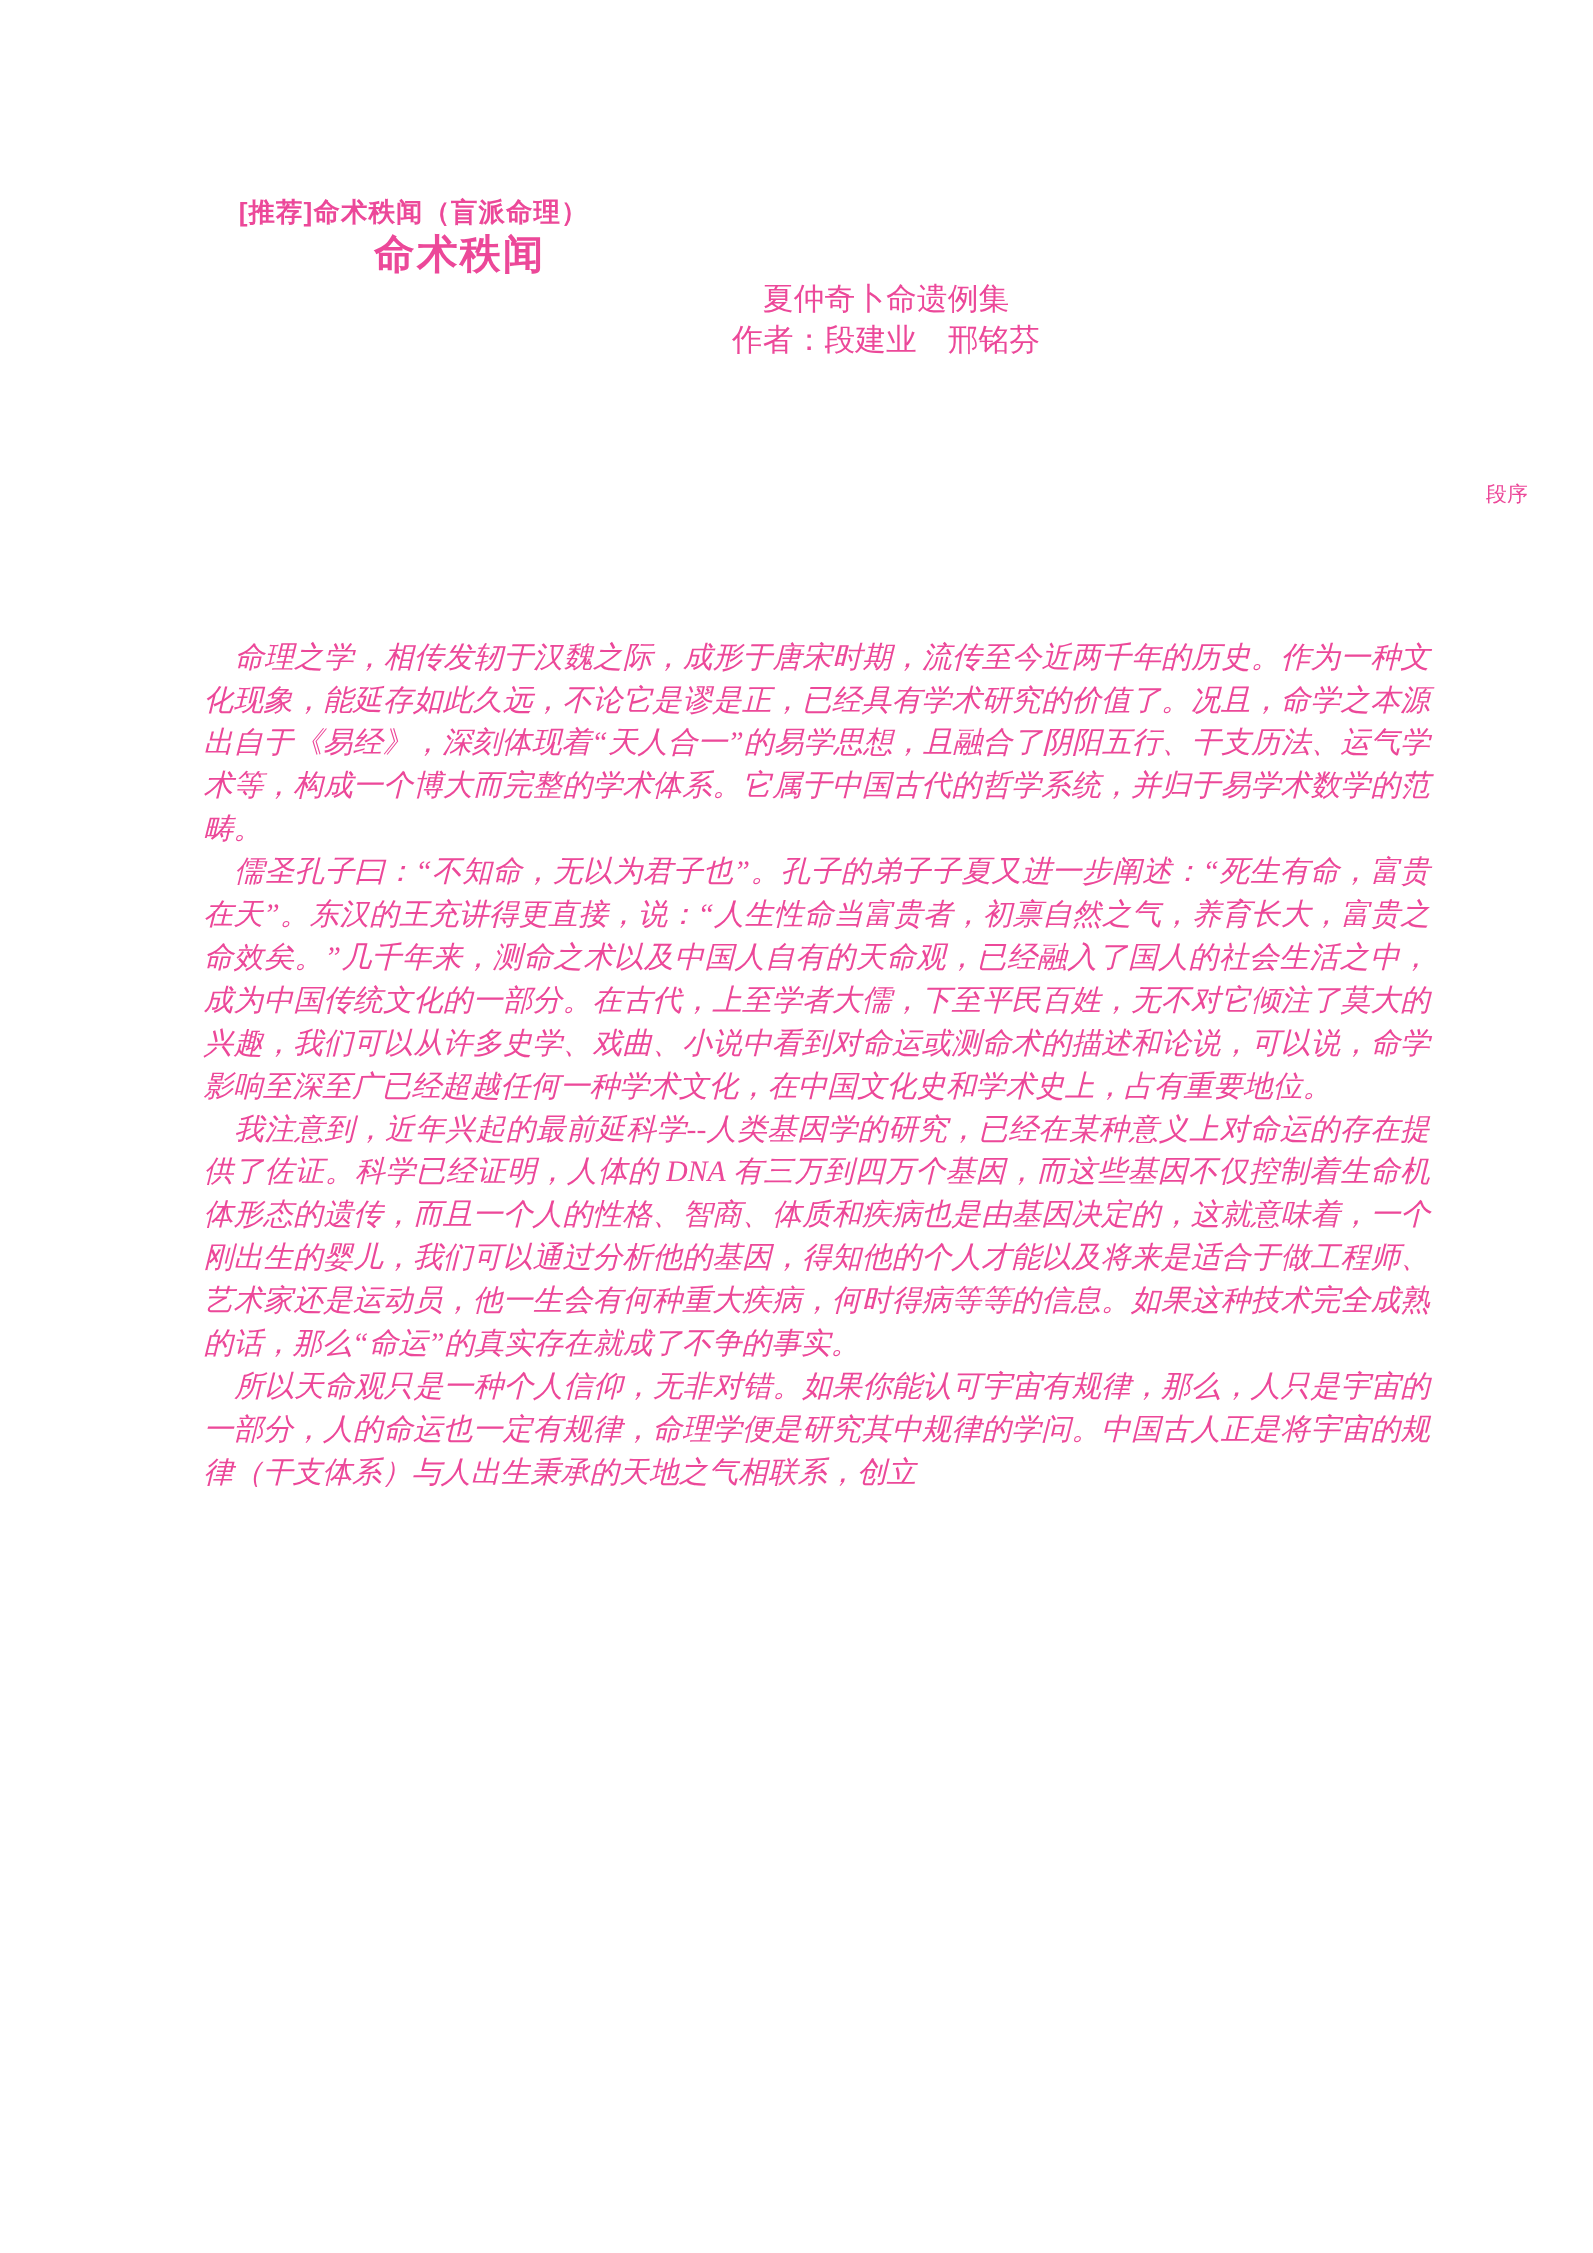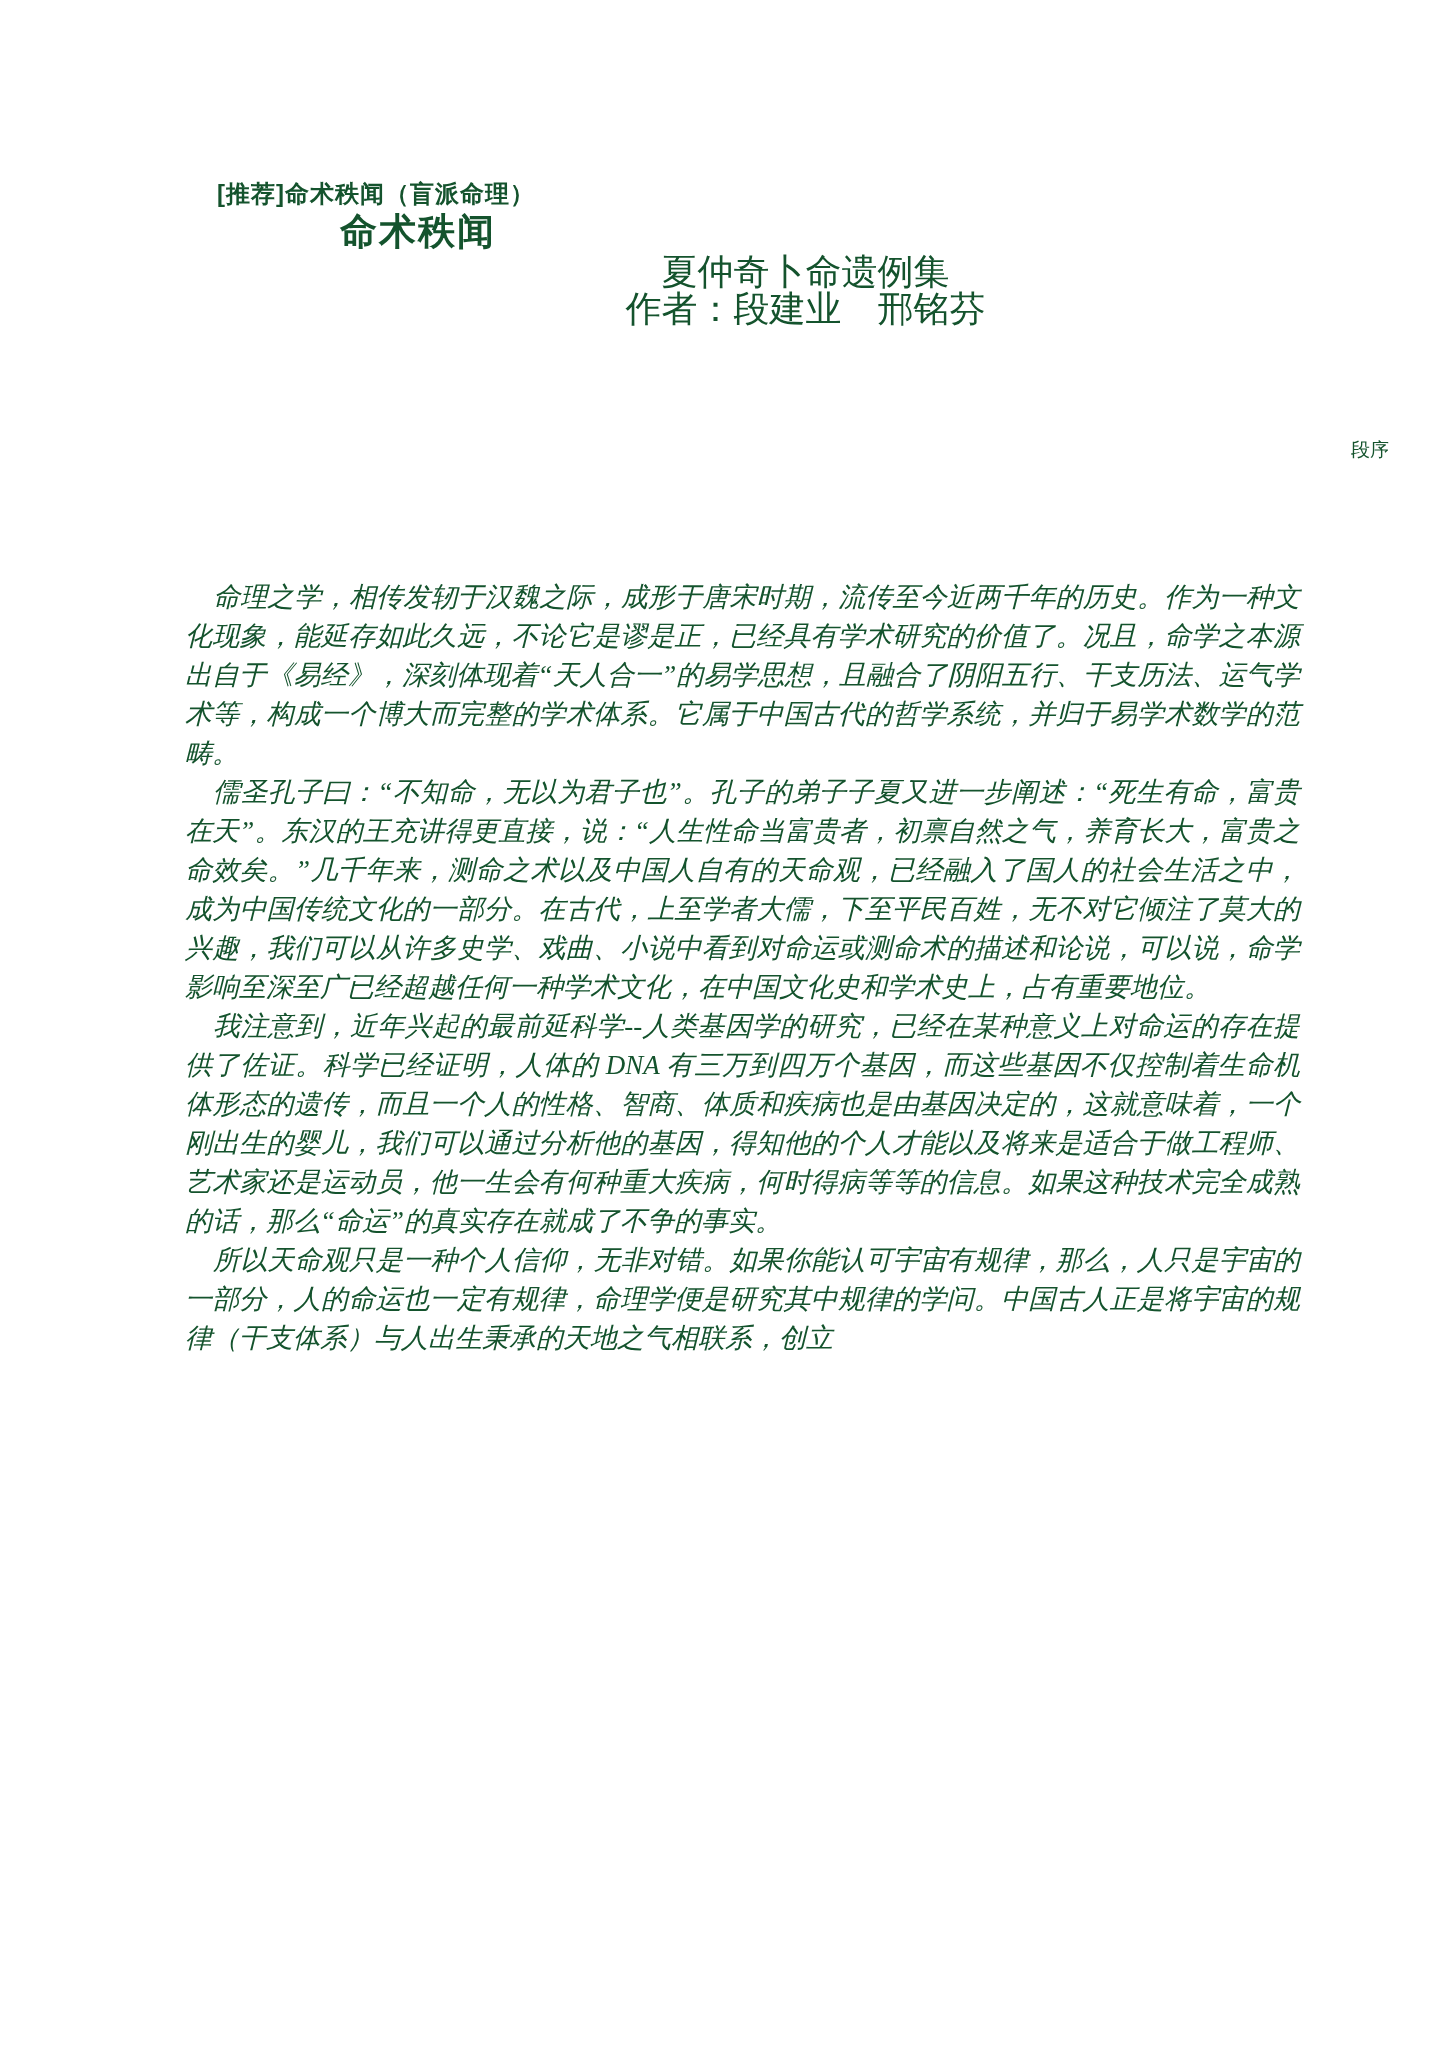--- a/index.html
+++ b/index.html
@@ -5,21 +5,21 @@
   html, body {
     margin: 0;
     padding: 0;
     background: #ffffff;
   }
   .page {
     position: relative;
     width: 1448px;
     height: 2048px;
     background: #ffffff;
-    color: #14532d;
+    color: #ec4899;
     overflow: hidden;
     font-family: "Liberation Serif", "DejaVu Serif", serif;
     border-radius: 19px;
   }
   .header-line1 {
     margin: 178px 0 0 217px;
     font-family: "Liberation Sans", "DejaVu Sans", sans-serif;
     font-weight: bold;
     font-size: 24px;
     line-height: 32px;
@@ -31,21 +31,21 @@
     font-weight: bold;
     font-size: 37px;
     line-height: 36px;
     letter-spacing: 2px;
   }
   .title-block {
     width: 1115px;
     margin: 4px 0 0 185px;
     text-align: center;
     transform: translateX(63px);
-    font-size: 36px;
+    font-size: 28px;
     line-height: 37px;
   }
   .section-title {
     width: 1115px;
     margin: 102px 0 0 185px;
     text-align: right;
     transform: translateX(89px);
     font-size: 19px;
     line-height: 40px;
   }

